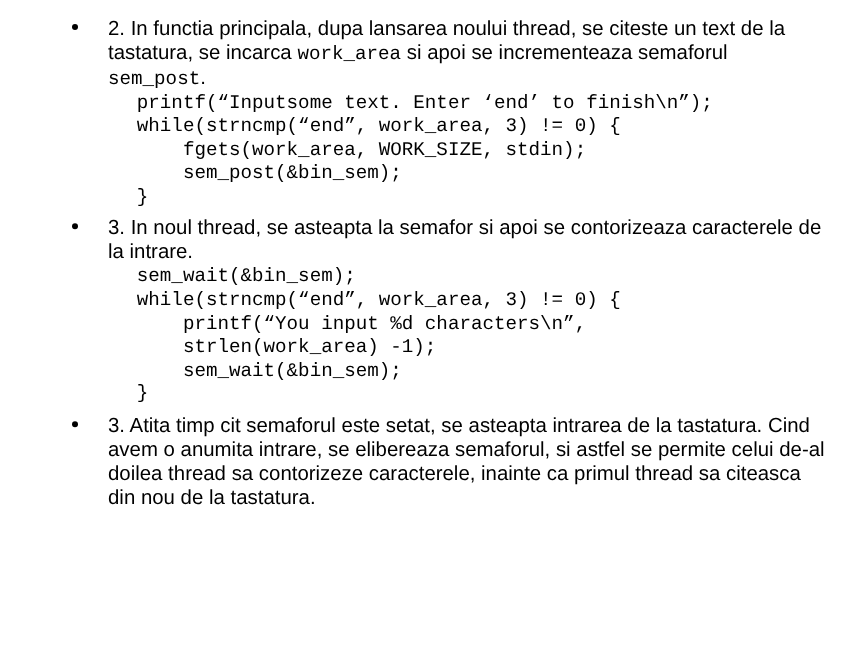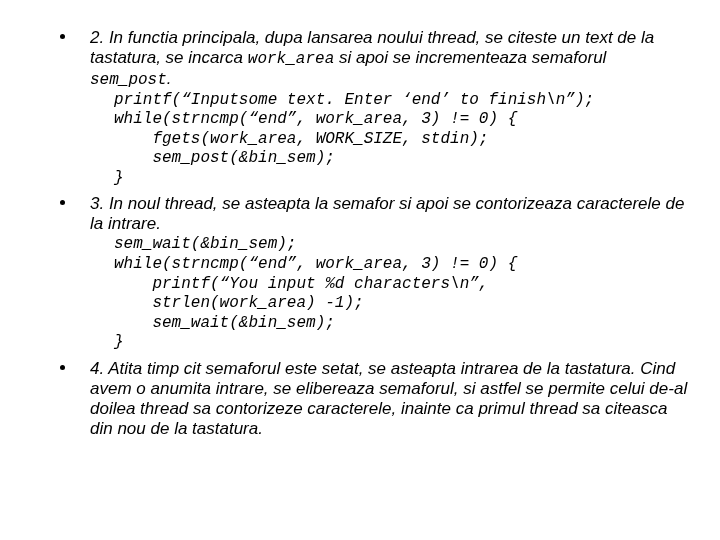--- a/index.html
+++ b/index.html
@@ -7,22 +7,21 @@
     padding: 0;
     width: 720px;
     height: 540px;
     background: #ffffff;
     font-family: Arial, Helvetica, sans-serif;
     font-size: 17px;
     line-height: 1.18;
     color: #000;
   }
   .page {
-    padding: 28px 30px 0 30px;
-    font-style: italic;
+    padding: 14px 30px 0 30px;
   }
   ul.top {
     list-style: none;
     margin: 0;
     padding: 0;
   }
   ul.top > li {
     position: relative;
     padding-left: 60px;
     margin-bottom: 6px;
@@ -74,17 +73,17 @@
       <div class="codeblock">sem_wait(&amp;bin_sem);
 while(strncmp(“end”, work_area, 3) != 0) {
     printf(“You input %d characters\n”,
     strlen(work_area) -1);
     sem_wait(&amp;bin_sem);
 }</div>
     </li>
 
     <li>
       <span class="bullet"></span>
-      <span class="prose">4. Atita timp cit semaforul este setat, se asteapta intrarea de la tastatura. Cind avem o anumita intrare, se elibereaza semaforul, si astfel se permite celui de-al doilea thread sa contorizeze caracterele, inainte ca primul thread sa citeasca din nou de la tastatura.</span>
+      <span class="prose">3. Atita timp cit semaforul este setat, se asteapta intrarea de la tastatura. Cind avem o anumita intrare, se elibereaza semaforul, si astfel se permite celui de-al doilea thread sa contorizeze caracterele, inainte ca primul thread sa citeasca din nou de la tastatura.</span>
     </li>
 
   </ul>
 </div>
 
 </body></html>

